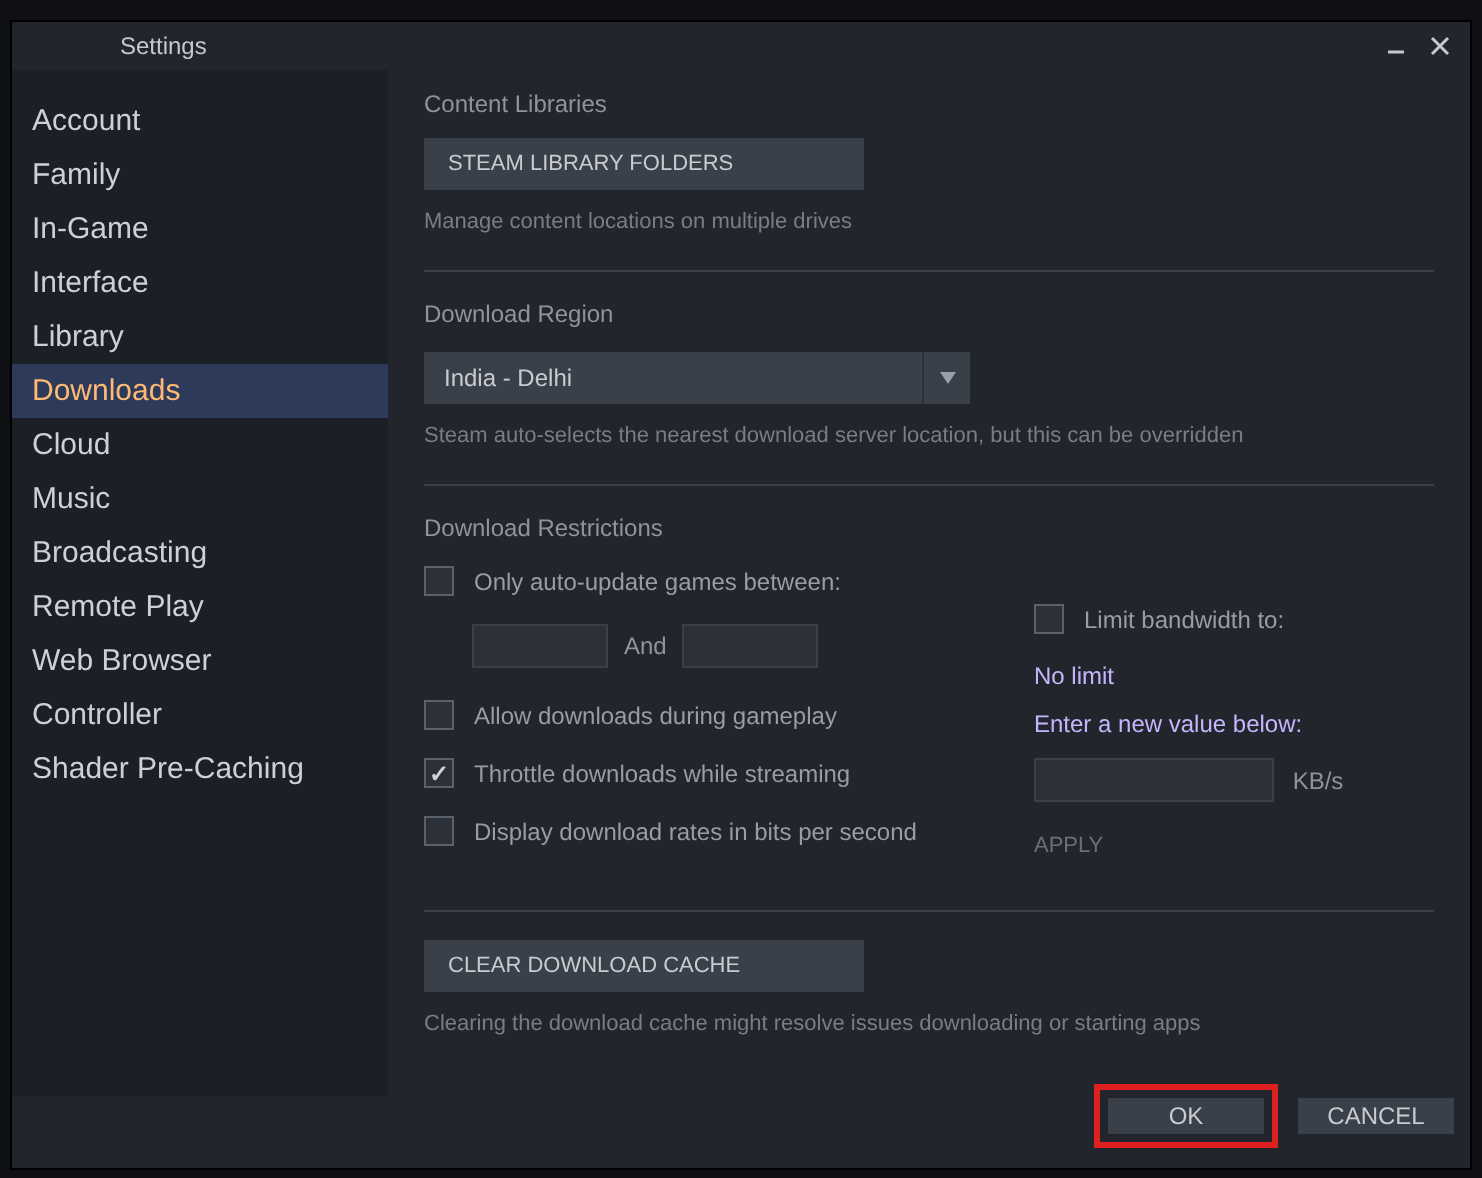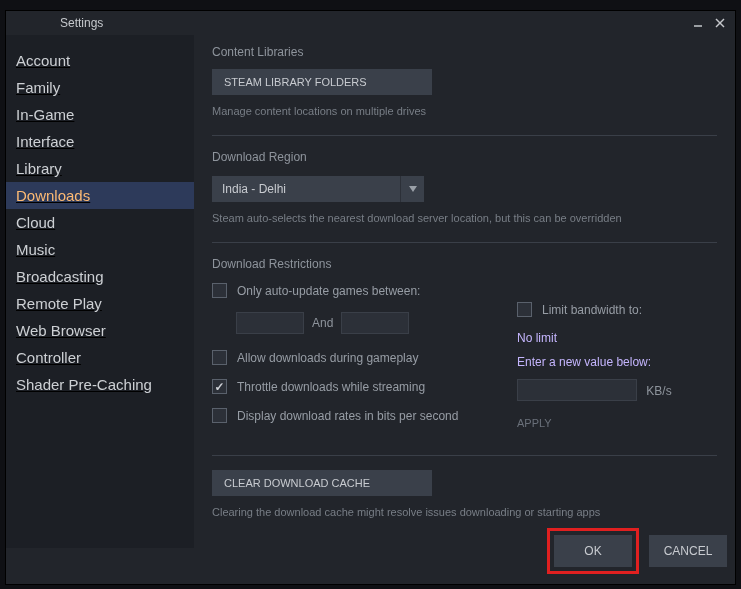--- a/index.html
+++ b/index.html
@@ -3,47 +3,47 @@
 <meta charset="utf-8">
 <style>
 * { margin: 0; padding: 0; box-sizing: border-box; font-family: Arial, Helvetica, sans-serif; }
 body { background: #0f1014; width: 741px; height: 589px; overflow: hidden; position: relative; }
 .window { position: absolute; top: 10px; left: 5px; width: 731px; height: 575px; background: #22252b; border: 1px solid #000; }
 .titlebar { height: 24px; display: flex; align-items: center; padding: 0 8px; color: #c5c8cc; font-size: 12px; margin-left: 46px; }
 .titlebar-text { flex: 1; }
 .titlebar-btns { display: flex; gap: 8px; }
 .titlebar-btn { width: 14px; height: 14px; display: flex; align-items: center; justify-content: center; cursor: pointer; color: #c5c8cc; }
 .content { display: flex; height: calc(100% - 60px); }
-.sidebar { width: 188px; background: #1c1f25; padding-top: 12px; text-decoration: underline; }
+.sidebar { width: 188px; background: #1c1f25; padding-top: 12px; }
 .sidebar-item { padding: 5px 10px; color: #cdd0d4; font-size: 15px; cursor: pointer; }
 .sidebar-item.active { background: #2d3a5a; color: #fdba74; }
 .main { flex: 1; padding: 10px 18px 10px 18px; color: #8e949c; font-size: 12px; overflow: hidden; }
 .section-title { color: #8e949c; font-size: 12px; margin-bottom: 10px; }
 .btn { background: #3a404a; color: #c8cbd0; border: none; padding: 7px 12px; font-size: 11px; cursor: pointer; text-align: left; }
 .btn-wide { width: 220px; }
 .desc { color: #787e86; font-size: 11px; margin-top: 10px; }
 .divider { border: none; border-top: 1px solid #3a3f48; margin: 18px 0 14px 0; }
-.dropdown { display: flex; align-items: stretch; width: 212px; margin-top: 12px; }
+.dropdown { display: flex; align-items: stretch; width: 273px; margin-top: 12px; }
 .dropdown-body { flex: 1; background: #3a404a; color: #c8cbd0; padding: 6px 10px; font-size: 12px; }
 .dropdown-arrow { width: 24px; background: #3a404a; display: flex; align-items: center; justify-content: center; border-left: 1px solid #2c3038; }
 .row { display: flex; gap: 40px; margin-top: 12px; }
 .col-left { flex: 1; }
 .col-right { width: 200px; margin-top: 19px; }
 .check-row { display: flex; align-items: center; gap: 10px; margin-bottom: 14px; color: #979da5; font-size: 12px; }
 .checkbox { width: 15px; height: 15px; border: 1px solid #5a616c; background: #2c3038; display: flex; align-items: center; justify-content: center; cursor: pointer; flex-shrink: 0; }
 .checkbox.checked::after { content: "✓"; color: #d0d3d8; font-size: 12px; font-weight: bold; }
 .time-row { display: flex; align-items: center; gap: 8px; margin: 4px 0 16px 24px; }
 .time-input { width: 68px; height: 22px; background: #2c3038; border: 1px solid #3a3f48; }
 .and-text { color: #8e949c; font-size: 12px; }
 .lbl { color: #c4b5fd; font-size: 12px; margin-bottom: 10px; display: block; }
 .val-input { width: 120px; height: 22px; background: #2c3038; border: 1px solid #3a3f48; margin-right: 6px; }
 .unit { color: #8e949c; font-size: 12px; }
 .apply-btn { background: transparent; color: #6a707a; border: none; font-size: 11px; margin-top: 16px; cursor: pointer; }
 .footer { position: absolute; bottom: 10px; right: 8px; display: flex; align-items: center; gap: 10px; }
-.footer-btn { background: #3a404a; color: #c8cbd0; border: none; width: 78px; height: 32px; font-size: 12px; cursor: pointer; }
+.footer-btn { background: #3a404a; color: #c8cbd0; border: none; width: 78px; height: 18px; font-size: 12px; cursor: pointer; }
 .ok-highlight { border: 3px solid #e02020; padding: 4px; }
 svg { display: block; }
 </style>
 </head>
 <body>
 
 <div class="window">
   <div class="titlebar">
     <span class="titlebar-text">Settings</span>
     <div class="titlebar-btns">

